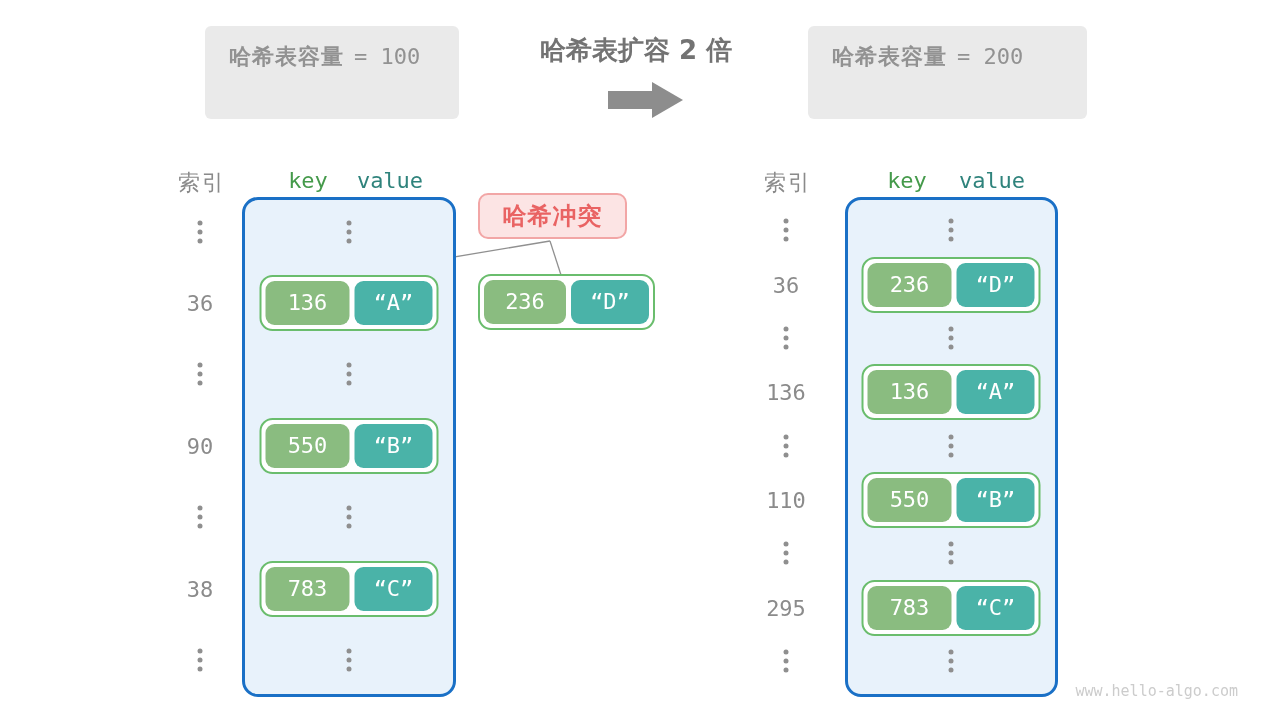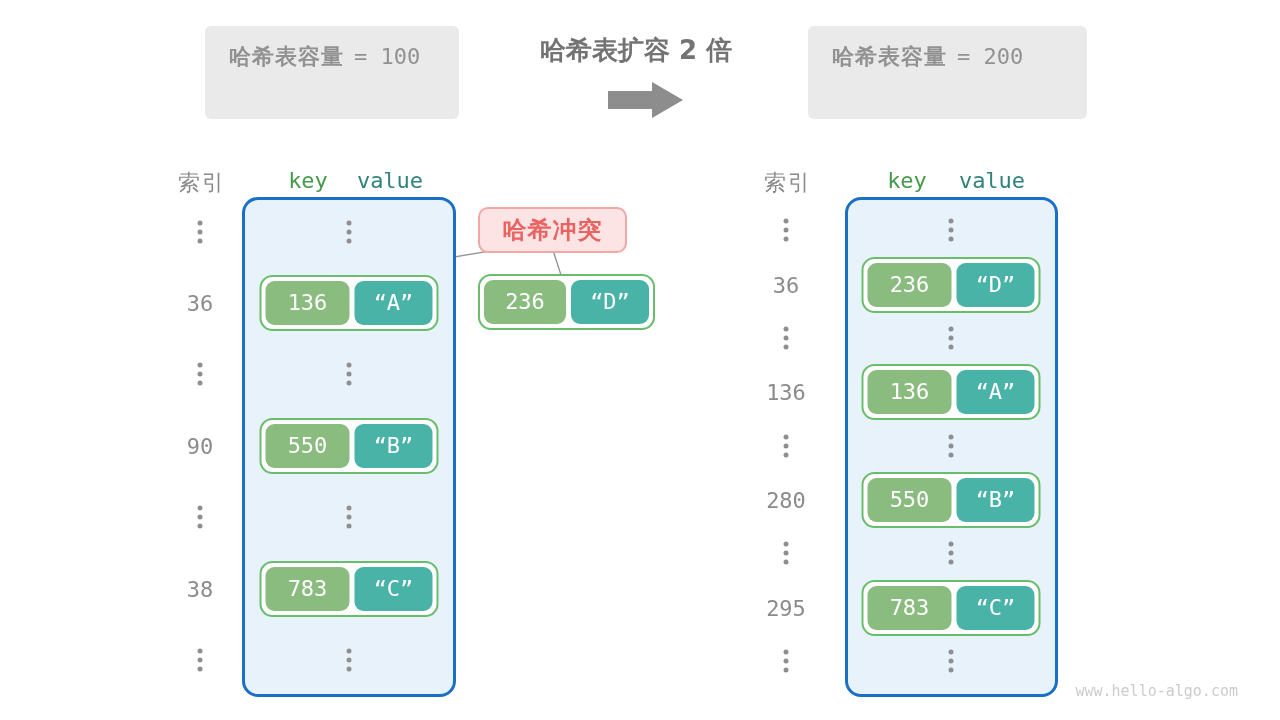--- a/index.html
+++ b/index.html
@@ -82,21 +82,21 @@
 
   
   .dots{display:flex;flex-direction:column;gap:4px;align-items:center;}
   .dots b{width:5px;height:5px;border-radius:50%;background:#8f8f8f;}
 
   
   .collision-label{
     position:absolute;left:478px;top:193px;width:149px;height:46px;
     background:#fce4e4;border:2px solid #f2a6a6;border-radius:10px;
     box-sizing:border-box;text-align:center;line-height:42px;
-    color:#e96363;font-size:24px;font-weight:bold;letter-spacing:1px;margin-top:14px;
+    color:#e96363;font-size:24px;font-weight:bold;letter-spacing:1px;
   }
   .collision-pair{position:absolute;left:478px;top:274px;}
 
   .overlay{position:absolute;left:0;top:0;pointer-events:none;}
 
   .watermark{
     position:absolute;right:42px;bottom:20px;color:#cccccc;font-size:15px;
     font-family:"DejaVu Sans Mono","Liberation Mono",monospace;
   }
 </style>
@@ -299,21 +299,21 @@
       </span>
     <span class="cell">
         <span class="dots">
           <b></b>
           <b></b>
           <b></b>
         </span>
       </span>
   </div>
   <div class="row" style="top:360px">
-    <span class="idx mono">280</span>
+    <span class="idx mono">110</span>
     <span class="cell">
         <span class="pair">
           <span class="kbox">550</span>
           <span class="vbox">“B”</span>
         </span>
       </span>
   </div>
   <div class="row" style="top:413px">
     <span class="idx">
         <span class="dots">

